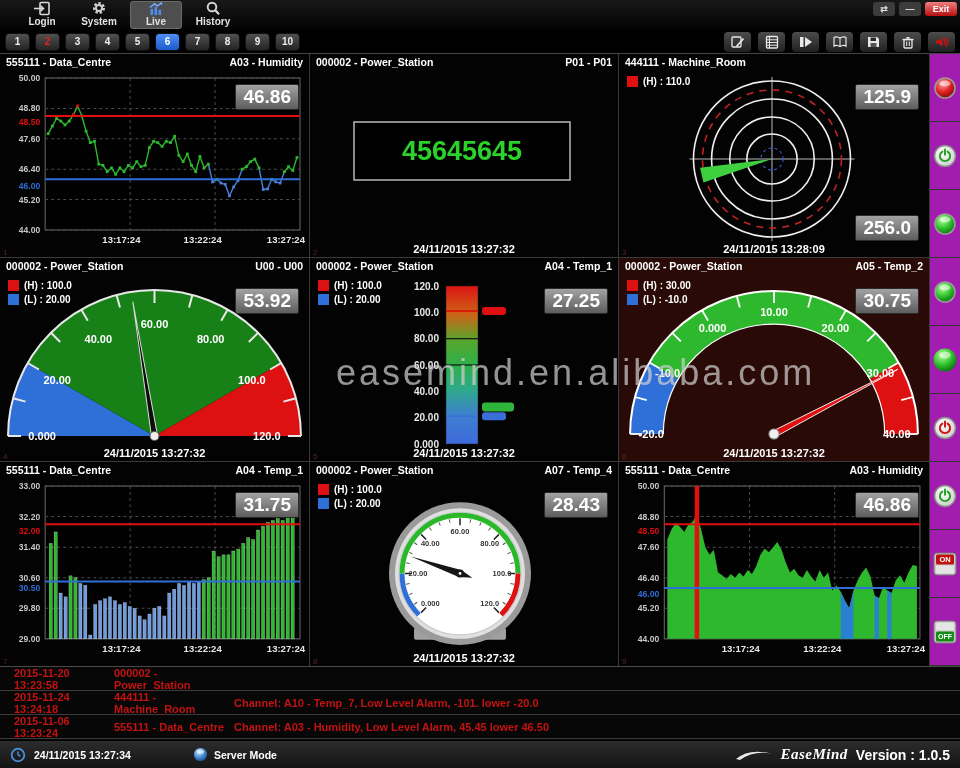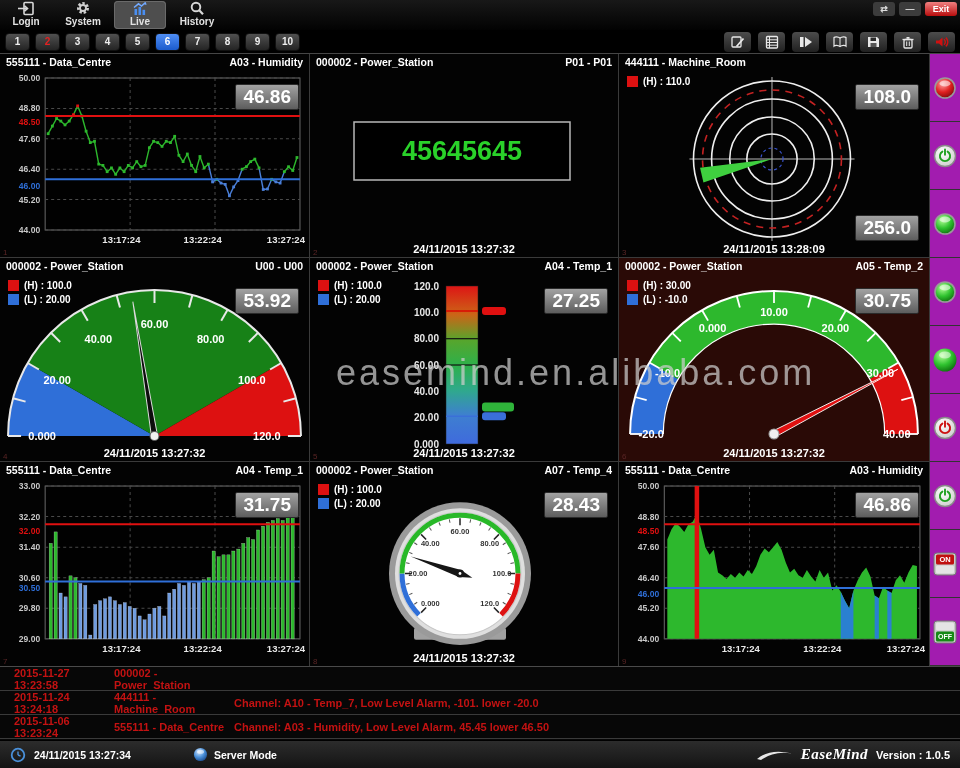--- a/index.html
+++ b/index.html
@@ -1,21 +1,21 @@
 <!DOCTYPE html>
 <html><head>
 <meta charset="utf-8">
 <style>
   *{box-sizing:border-box;margin:0;padding:0}
   html,body{width:960px;height:768px;overflow:hidden}
   body{background:#000;font-family:"Liberation Sans",sans-serif;position:relative}
   svg{font-family:inherit;display:block}
   
   .header{height:30px;position:relative;display:flex;align-items:center;background:linear-gradient(#181818,#020202)}
-  .nav{display:flex;gap:5px;padding-left:0;z-index:2}
+  .nav{display:flex;gap:5px;padding-left:16px;z-index:2}
   .nav-btn{width:52px;height:28px;display:flex;flex-direction:column;align-items:center;border-radius:4px;color:#e2e2e2;font-size:10px;font-weight:bold}
   .nav-btn.active{background:#4e4e4e;box-shadow:inset 0 0 0 1px #6a6a6a}
   .title{position:absolute;left:0;right:0;text-align:center;color:#fff;font-weight:bold;font-size:13px}
   .winctl{position:absolute;right:3px;top:2px;display:flex;gap:4px;align-items:center;z-index:2}
   .wbtn{min-width:22px;height:14px;background:#3c3c3c;border-radius:3px;color:#ddd;font-size:9px;font-weight:bold;display:flex;align-items:center;justify-content:center;padding:0 3px}
   .wbtn.exit{background:linear-gradient(#f08080,#b80d0d);color:#fff;width:32px}
   
   .tabbar{height:24px;display:flex;align-items:center;justify-content:space-between;padding:0 5px;border-bottom:1px solid #464646;background:#000}
   .tabs{display:flex;gap:5px}
   .tab{width:25px;height:18px;border-radius:4px;background:linear-gradient(#505050,#242424);border:1px solid #101010;color:#eee;font-size:10px;font-weight:bold;display:flex;align-items:center;justify-content:center}
@@ -50,21 +50,21 @@
   .atime{margin-left:14px;width:100px}
   .asta{width:120px}
   .amsg{flex:1}
   
   .status{height:28px;background:linear-gradient(#2c2c2c,#141414);display:flex;align-items:center;position:relative;border-top:1px solid #000}
   .sleft{display:flex;align-items:center;gap:8px;margin-left:10px;color:#fff;font-size:10.5px;font-weight:bold;z-index:2}
   .smode{display:flex;align-items:center;gap:6px;margin-left:62px;color:#fff;font-size:10.5px;font-weight:bold;z-index:2}
   .spage{position:absolute;left:0;right:0;text-align:center;color:#fff;font-weight:bold;font-size:12.5px}
   .sright{position:absolute;right:10px;display:flex;align-items:center;gap:8px;color:#fff;z-index:2}
   .brand{font-family:"Liberation Serif",serif;font-style:italic;font-weight:bold;font-size:15px;letter-spacing:0.5px}
-  .version{font-size:11px;font-weight:bold}
+  .version{font-size:14px;font-weight:bold}
   
   .watermark{position:absolute;left:336px;top:352px;font-size:36px;letter-spacing:3px;color:rgba(205,205,205,0.72);z-index:50;pointer-events:none;white-space:nowrap}
   .hiddefs{position:absolute;width:0;height:0}
 </style>
 </head>
 <body>
 
 <svg class="hiddefs" aria-hidden="true">
   <defs>
     <radialGradient id="gbr" cx="38%" cy="30%" r="75%">
@@ -400,21 +400,21 @@
               <circle cx="152" cy="89" r="11" fill="none" stroke="#3a55d0" stroke-width="1.2" stroke-dasharray="3 3"></circle>
               <polygon points="152,89 80.5,97.8 83.9,112.4" fill="#3fd03f"></polygon>
             </svg>
           </div>
         <div class="legend">
             <div class="lrow">
               <span class="lsq lsq-h"></span>
               <span>(H) : 110.0</span>
             </div>
           </div>
-        <div class="badge">108.0</div>
+        <div class="badge">125.9</div>
         <div class="badge b2">256.0</div>
         <div class="tstamp">24/11/2015 13:28:09</div>
         <div class="pidx">3</div>
       </div>
     </div>
 
     <div class="panel">
       <div class="phead">
           <span>000002 - Power_Station</span>
           <span>U00 - U00</span>
@@ -830,21 +830,21 @@
           <rect x="3" y="3.5" width="18" height="8" rx="1.5" fill="#e4e4e4"></rect>
           <rect x="3" y="12.5" width="18" height="10" rx="1.5" fill="#168a16"></rect>
           <text x="12" y="19.8" fill="#fff" font-size="7" font-weight="bold" text-anchor="middle">OFF</text>
         </svg>
       </div>
     </div>
 </div>
 
 <div class="alarms">
     <div class="arow">
-     <span class="atime">2015-11-27 13:23:58</span>
+     <span class="atime">2015-11-20 13:23:58</span>
      <span class="asta">000002 - Power_Station</span>
    </div>
     <div class="arow">
      <span class="atime">2015-11-24 13:24:18</span>
      <span class="asta">444111 - Machine_Room</span>
      <span class="amsg">Channel: A10 - Temp_7, Low Level Alarm, -101. lower -20.0</span>
    </div>
     <div class="arow">
      <span class="atime">2015-11-06 13:23:24</span>
      <span class="asta">555111 - Data_Centre</span>

